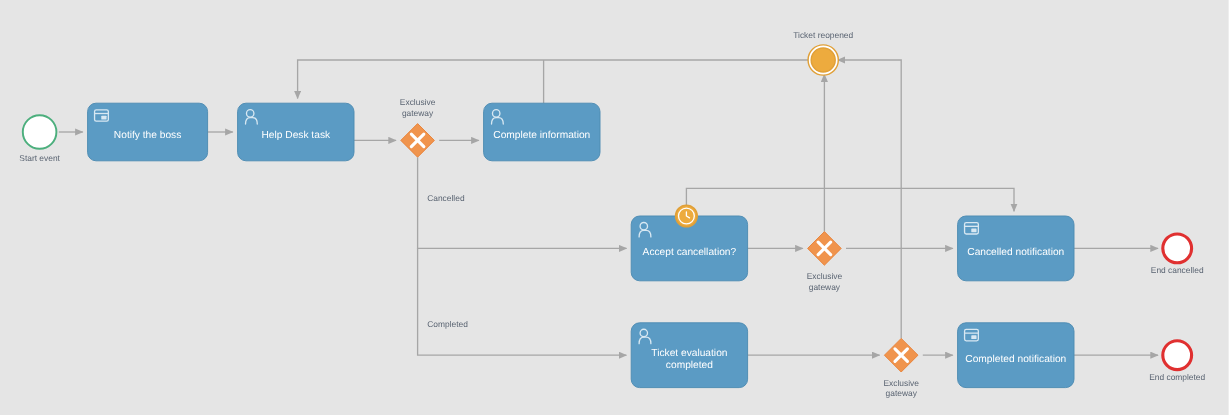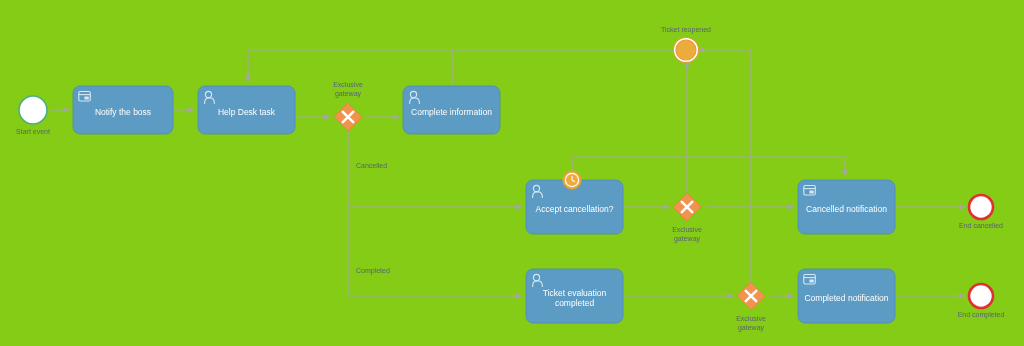--- a/index.html
+++ b/index.html
@@ -7,21 +7,21 @@
     padding: 0;
     background: #ffffff;
   }
   body {
     font-family: "Liberation Sans", sans-serif;
   }
   #canvas {
     position: relative;
     width: 1024px;
     height: 346px;
-    background: #84cc16;
+    background: #e5e5e5;
     overflow: hidden;
   }
   svg#diagram {
     display: block;
     width: 1024px;
     height: 346px;
   }
   .task-label {
     font-family: "Liberation Sans", sans-serif;
     font-size: 8.5px;

